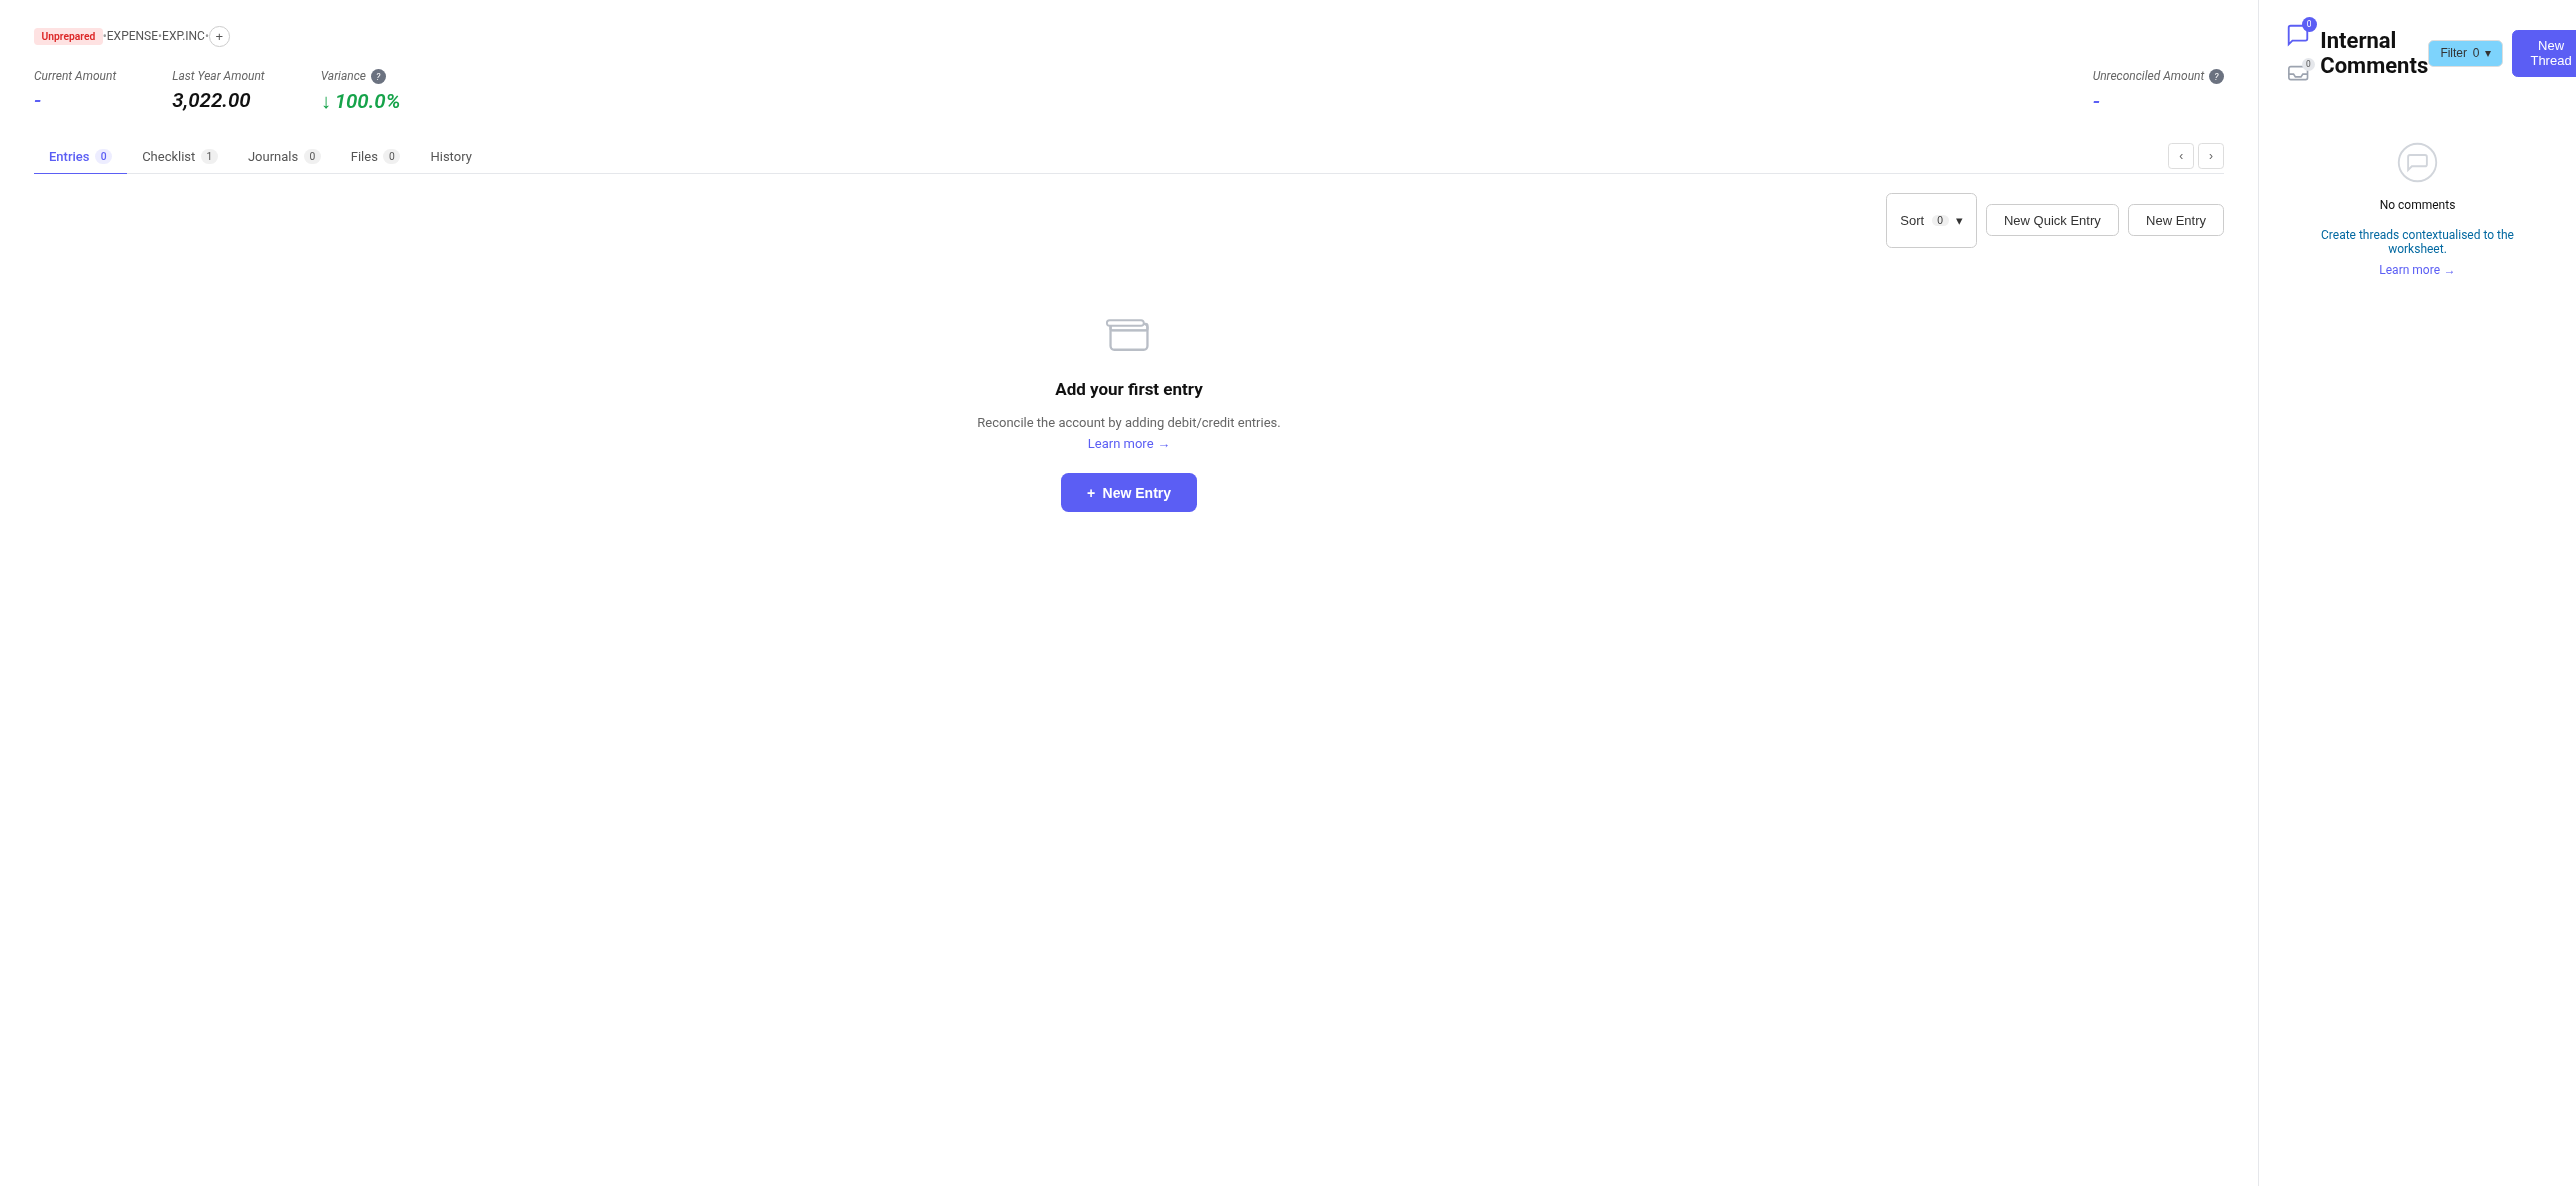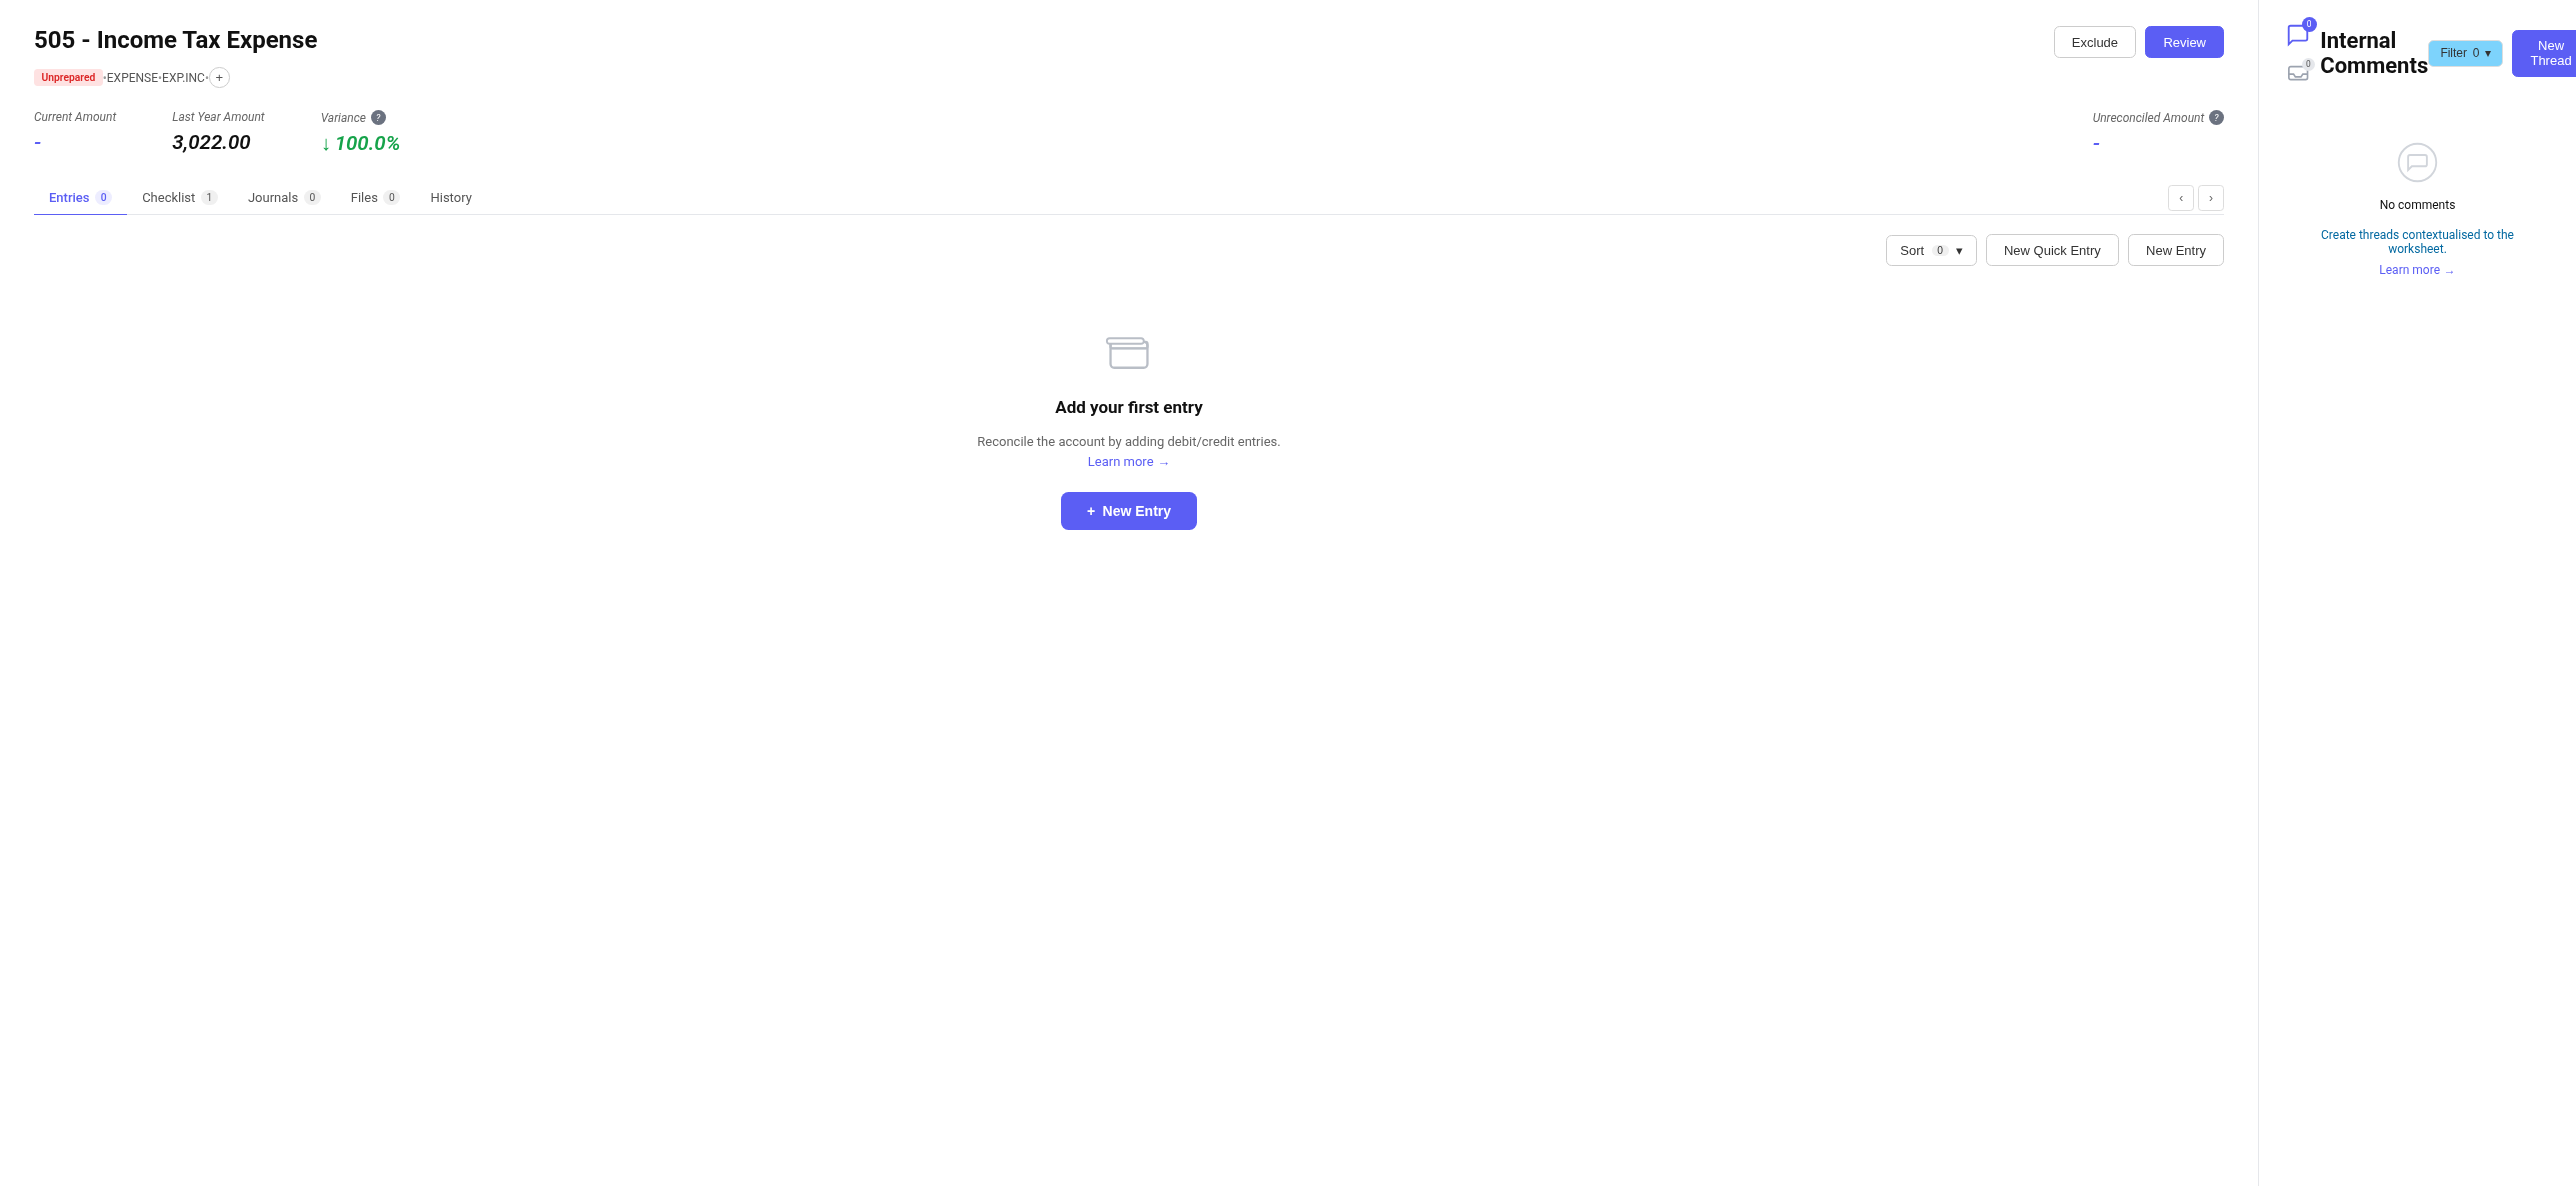--- a/index.html
+++ b/index.html
@@ -213,21 +213,21 @@
       display: flex;
       align-items: center;
       justify-content: flex-end;
       gap: 9.3px;
       margin-bottom: 26px;
     }
     .sort-btn {
       display: flex;
       align-items: center;
       gap: 7.5px;
-      padding: 7px 13px;
+      padding: 19px 13px;
       border: 0.9px solid #ccc;
       border-radius: 5.6px;
       background: #fff;
       cursor: pointer;
       font-size: 13px;
       color: #333;
     }
     .sort-count {
       background: #f0f0f0;
       border-radius: 9.3px;
@@ -361,27 +361,20 @@
       justify-content: center;
     }
   </style>
 </head>
 <body>
 
 <div class="container">
 
   <div class="main-panel">
 
-    <div class="header-row">
-      <h1 class="page-title">505 - Income Tax Expense</h1>
-      <div class="header-actions">
-        <button class="btn btn-outline">Exclude</button>
-        <button class="btn btn-primary">Review</button>
-      </div>
-    </div>
 
     <div class="meta-row">
       <span class="badge-unprepared">Unprepared</span>
       <span class="meta-separator">•</span>
 
       <span>EXPENSE</span>
       <span class="meta-separator">•</span>
       <span>EXP.INC</span>
       <span class="meta-separator">•</span>
       <button class="add-btn">+</button>

